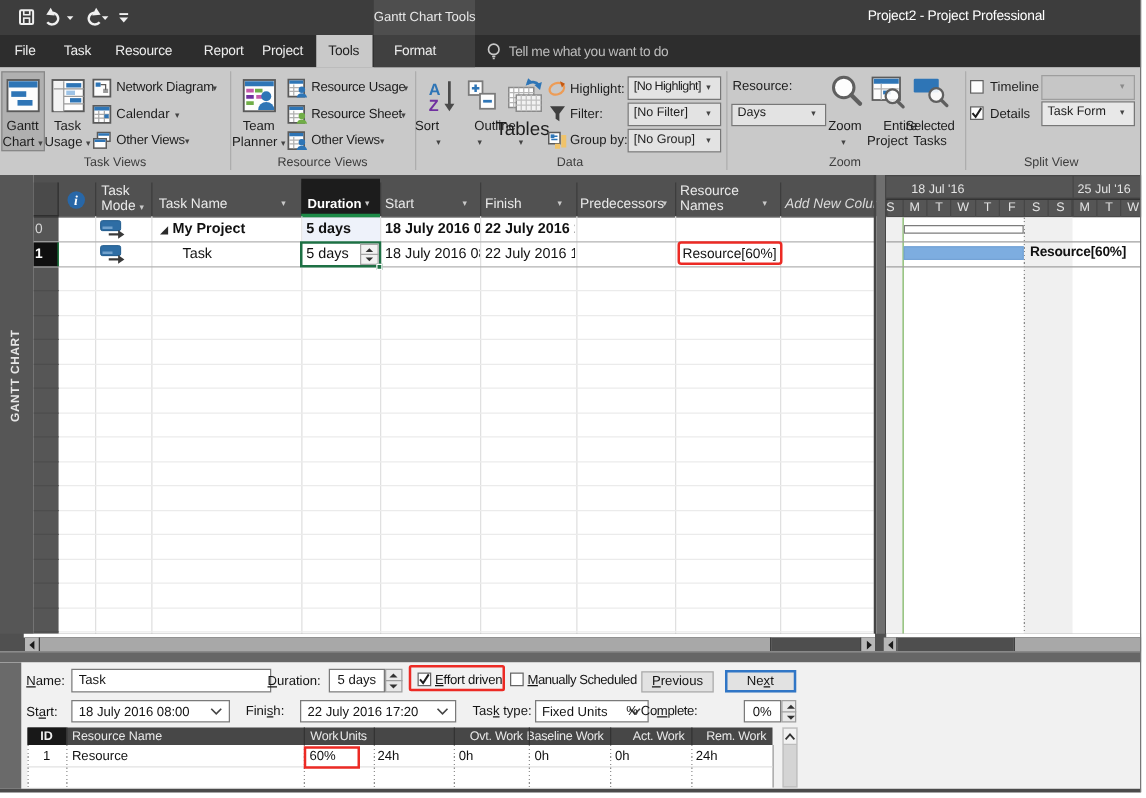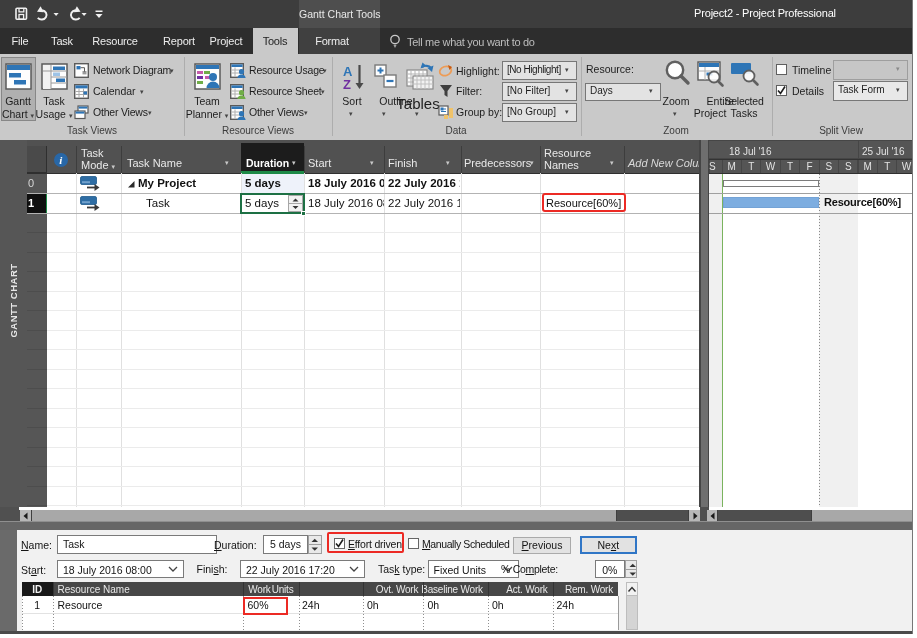--- a/index.html
+++ b/index.html
@@ -141,21 +141,21 @@
 <path d="M7.3 15 a4.3 4.3 0 0 1 8.4 0 z" fill="#2e75b6"></path>
     </svg>
 <div class="tx" style="left:249px;top:106px;font-size:10.5px;letter-spacing:-0.2px;color:#1d1d1d">Other Views</div>
 <div class="tx" style="left:304px;top:109px;font-size:7px;color:#444">▾</div>
 <svg class="a" style="left:340px;top:63px" width="26" height="28" viewBox="0 0 26 28">
 <text x="3" y="13" font-family="Liberation Sans" font-size="13" font-weight="bold" fill="#2e75b6">A</text>
 <text x="3" y="26" font-family="Liberation Sans" font-size="13" font-weight="bold" fill="#7030a0">Z</text>
 <path d="M19.5 2 v20" stroke="#4a4a4a" stroke-width="2.2" fill="none"></path>
 <path d="M15.5 20 h8 l-4 6 z" fill="#4a4a4a"></path>
 </svg>
-<div class="tx" style="left:332px;top:95px;width:40px;text-align:center;font-size:10.5px;color:#1d1d1d">Sort</div>
+<div class="tx" style="left:332px;top:95px;width:40px;font-size:10.5px;color:#1d1d1d">Sort</div>
 <div class="tx" style="left:349px;top:110px;font-size:7px;color:#444">▾</div>
 <svg class="a" style="left:374px;top:64px" width="25" height="26" viewBox="0 0 25 26">
 <rect x="1" y="1" width="11" height="11" fill="#fdfdfd" stroke="#7a7a7a" stroke-width="1.4"></rect>
 <path d="M3.5 6.5 h6 M6.5 3.5 v6" stroke="#2e75b6" stroke-width="2"></path>
 <rect x="10" y="11" width="12" height="12" fill="#fdfdfd" stroke="#7a7a7a" stroke-width="1.4"></rect>
 <path d="M12.5 17 h7" stroke="#2e75b6" stroke-width="2.2"></path>
 </svg>
 <div class="tx" style="left:360px;top:95px;width:72px;text-align:center;font-size:10.5px;color:#1d1d1d">Outline</div>
 <div class="tx" style="left:382px;top:110px;font-size:7px;color:#444">▾</div>
 <svg class="a" style="left:405px;top:61px" width="30" height="30" viewBox="0 0 30 30">

